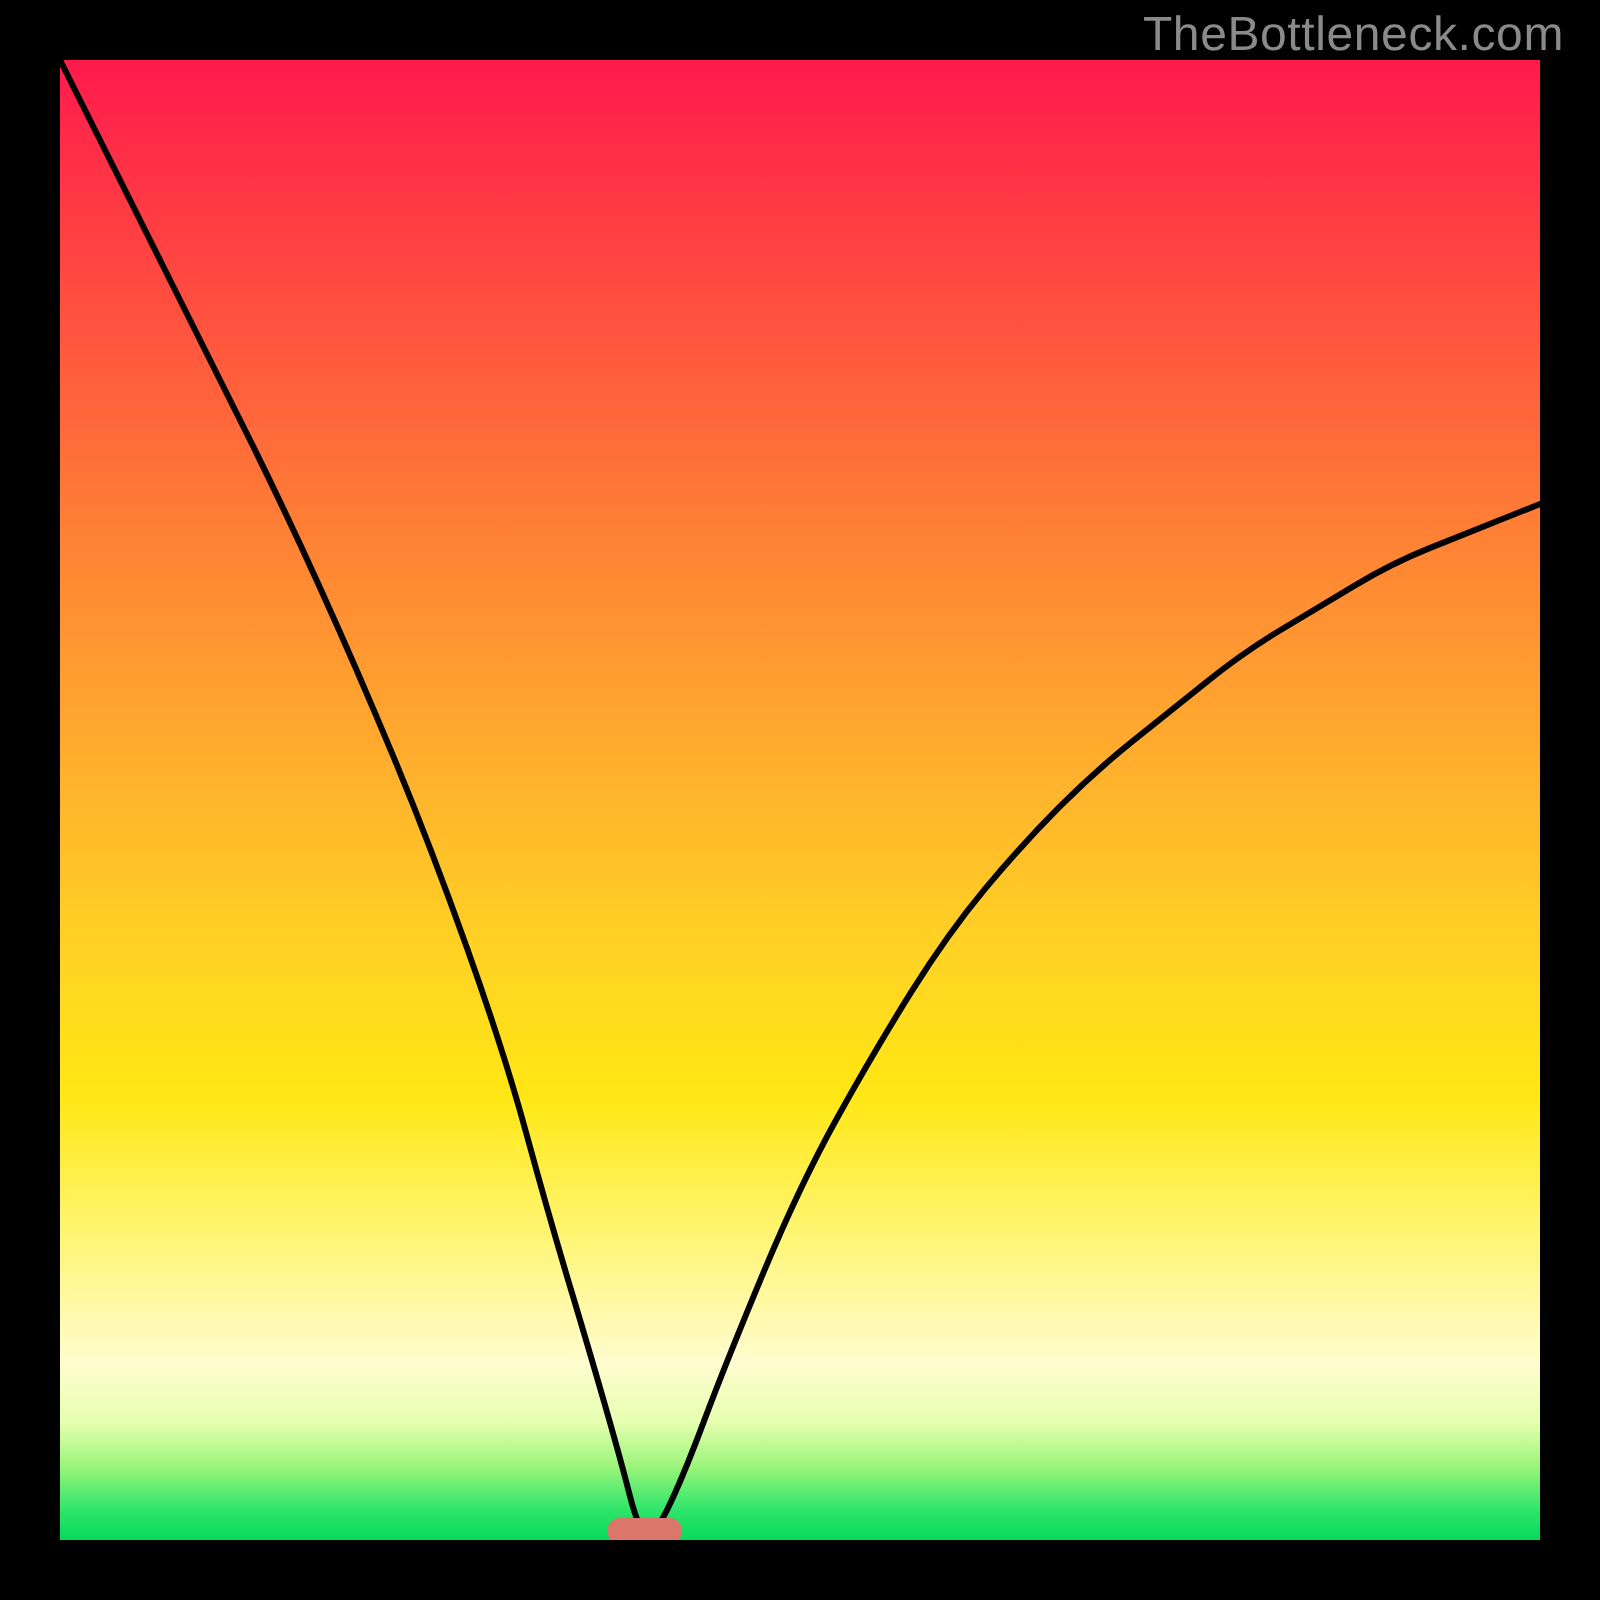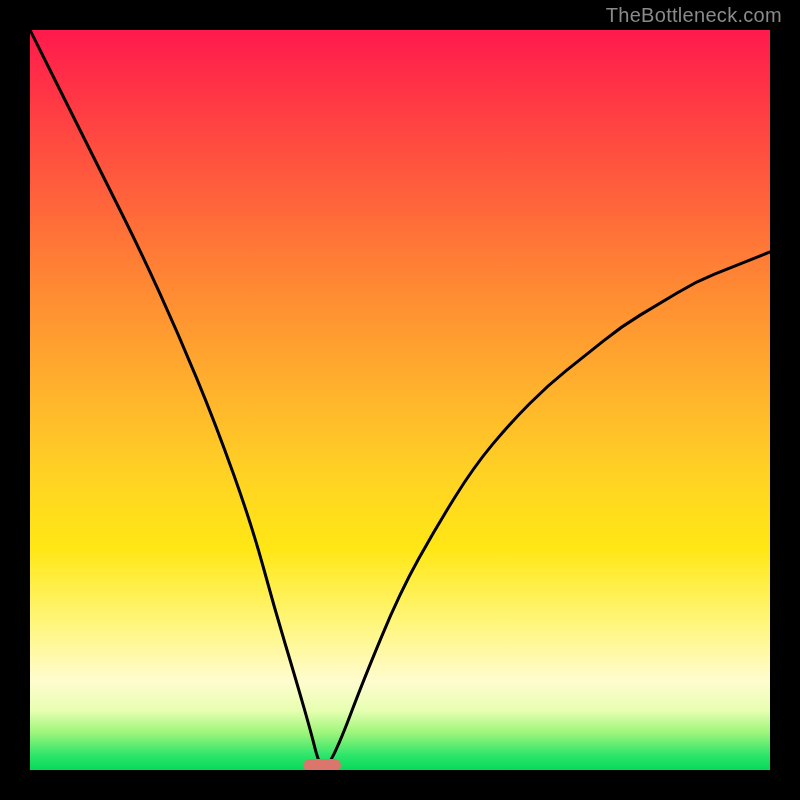--- a/index.html
+++ b/index.html
@@ -57,21 +57,21 @@
   }
   .marker {
     fill: #db766c;
     stroke: none;
   }
   .watermark {
     position: absolute;
     top: 4px;
     right: 18px;
     color: #8a8a8a;
-    font-size: 20px;
+    font-size: 24px;
     letter-spacing: 0.3px;
     font-weight: 500;
   }
 </style>
 </head>
 <body>
 
 <div class="frame">
 
   <div class="plot-area"></div>

